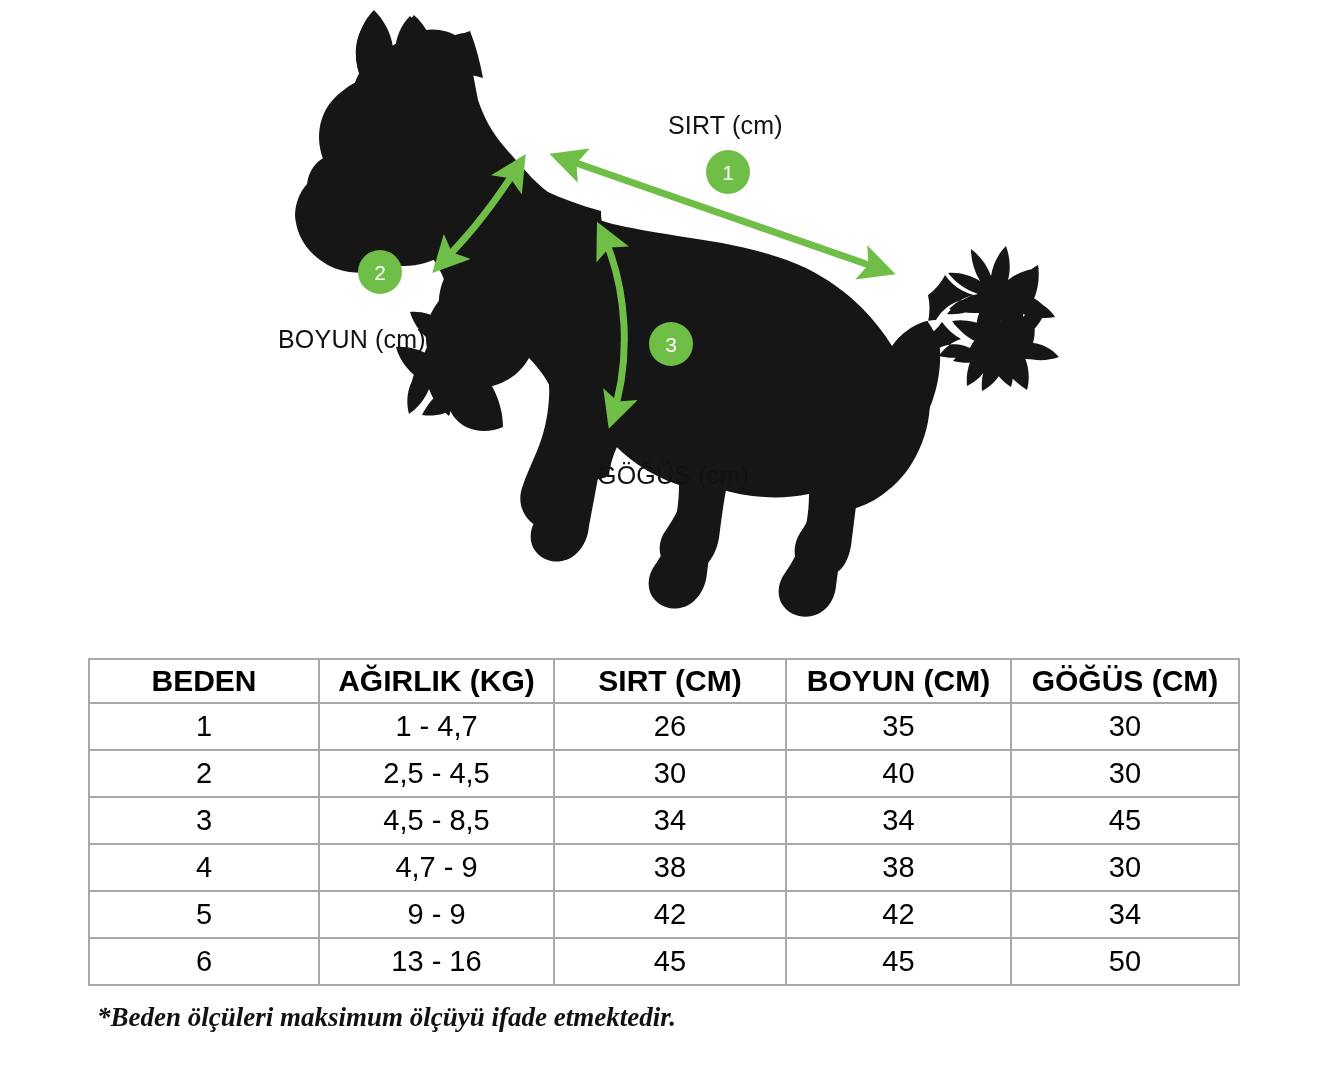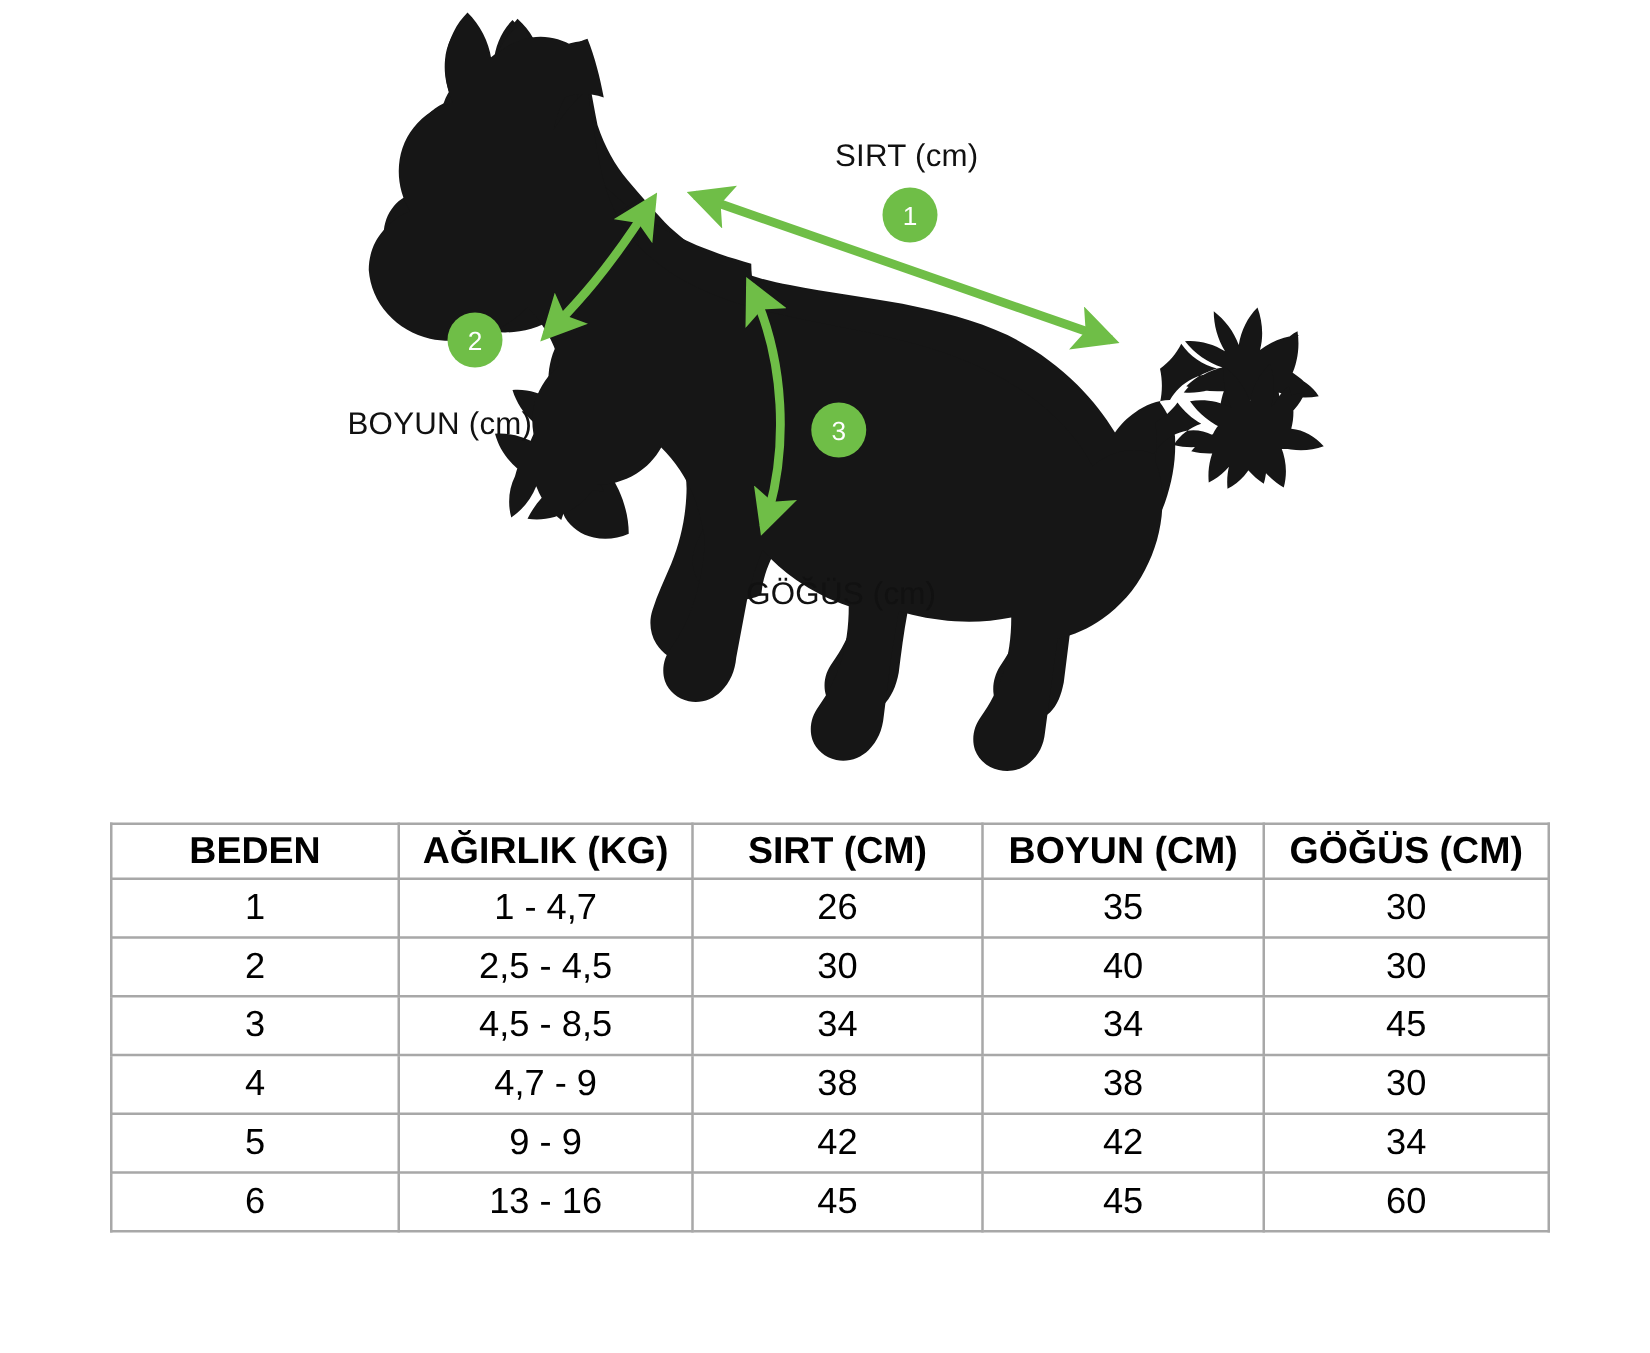--- a/index.html
+++ b/index.html
@@ -536,20 +536,21 @@
           <td>9 - 9</td>
           <td>42</td>
           <td>42</td>
           <td>34</td>
         </tr>
         <tr>
           <td>6</td>
           <td>13 - 16</td>
           <td>45</td>
           <td>45</td>
-          <td>60</td>
+          <td>50</td>
         </tr>
       </tbody>
     </table>
   </div>
 
+  <div id="footnote">*Beden ölçüleri maksimum ölçüyü ifade etmektedir.</div>
 
 </div>
 
 </body></html>

